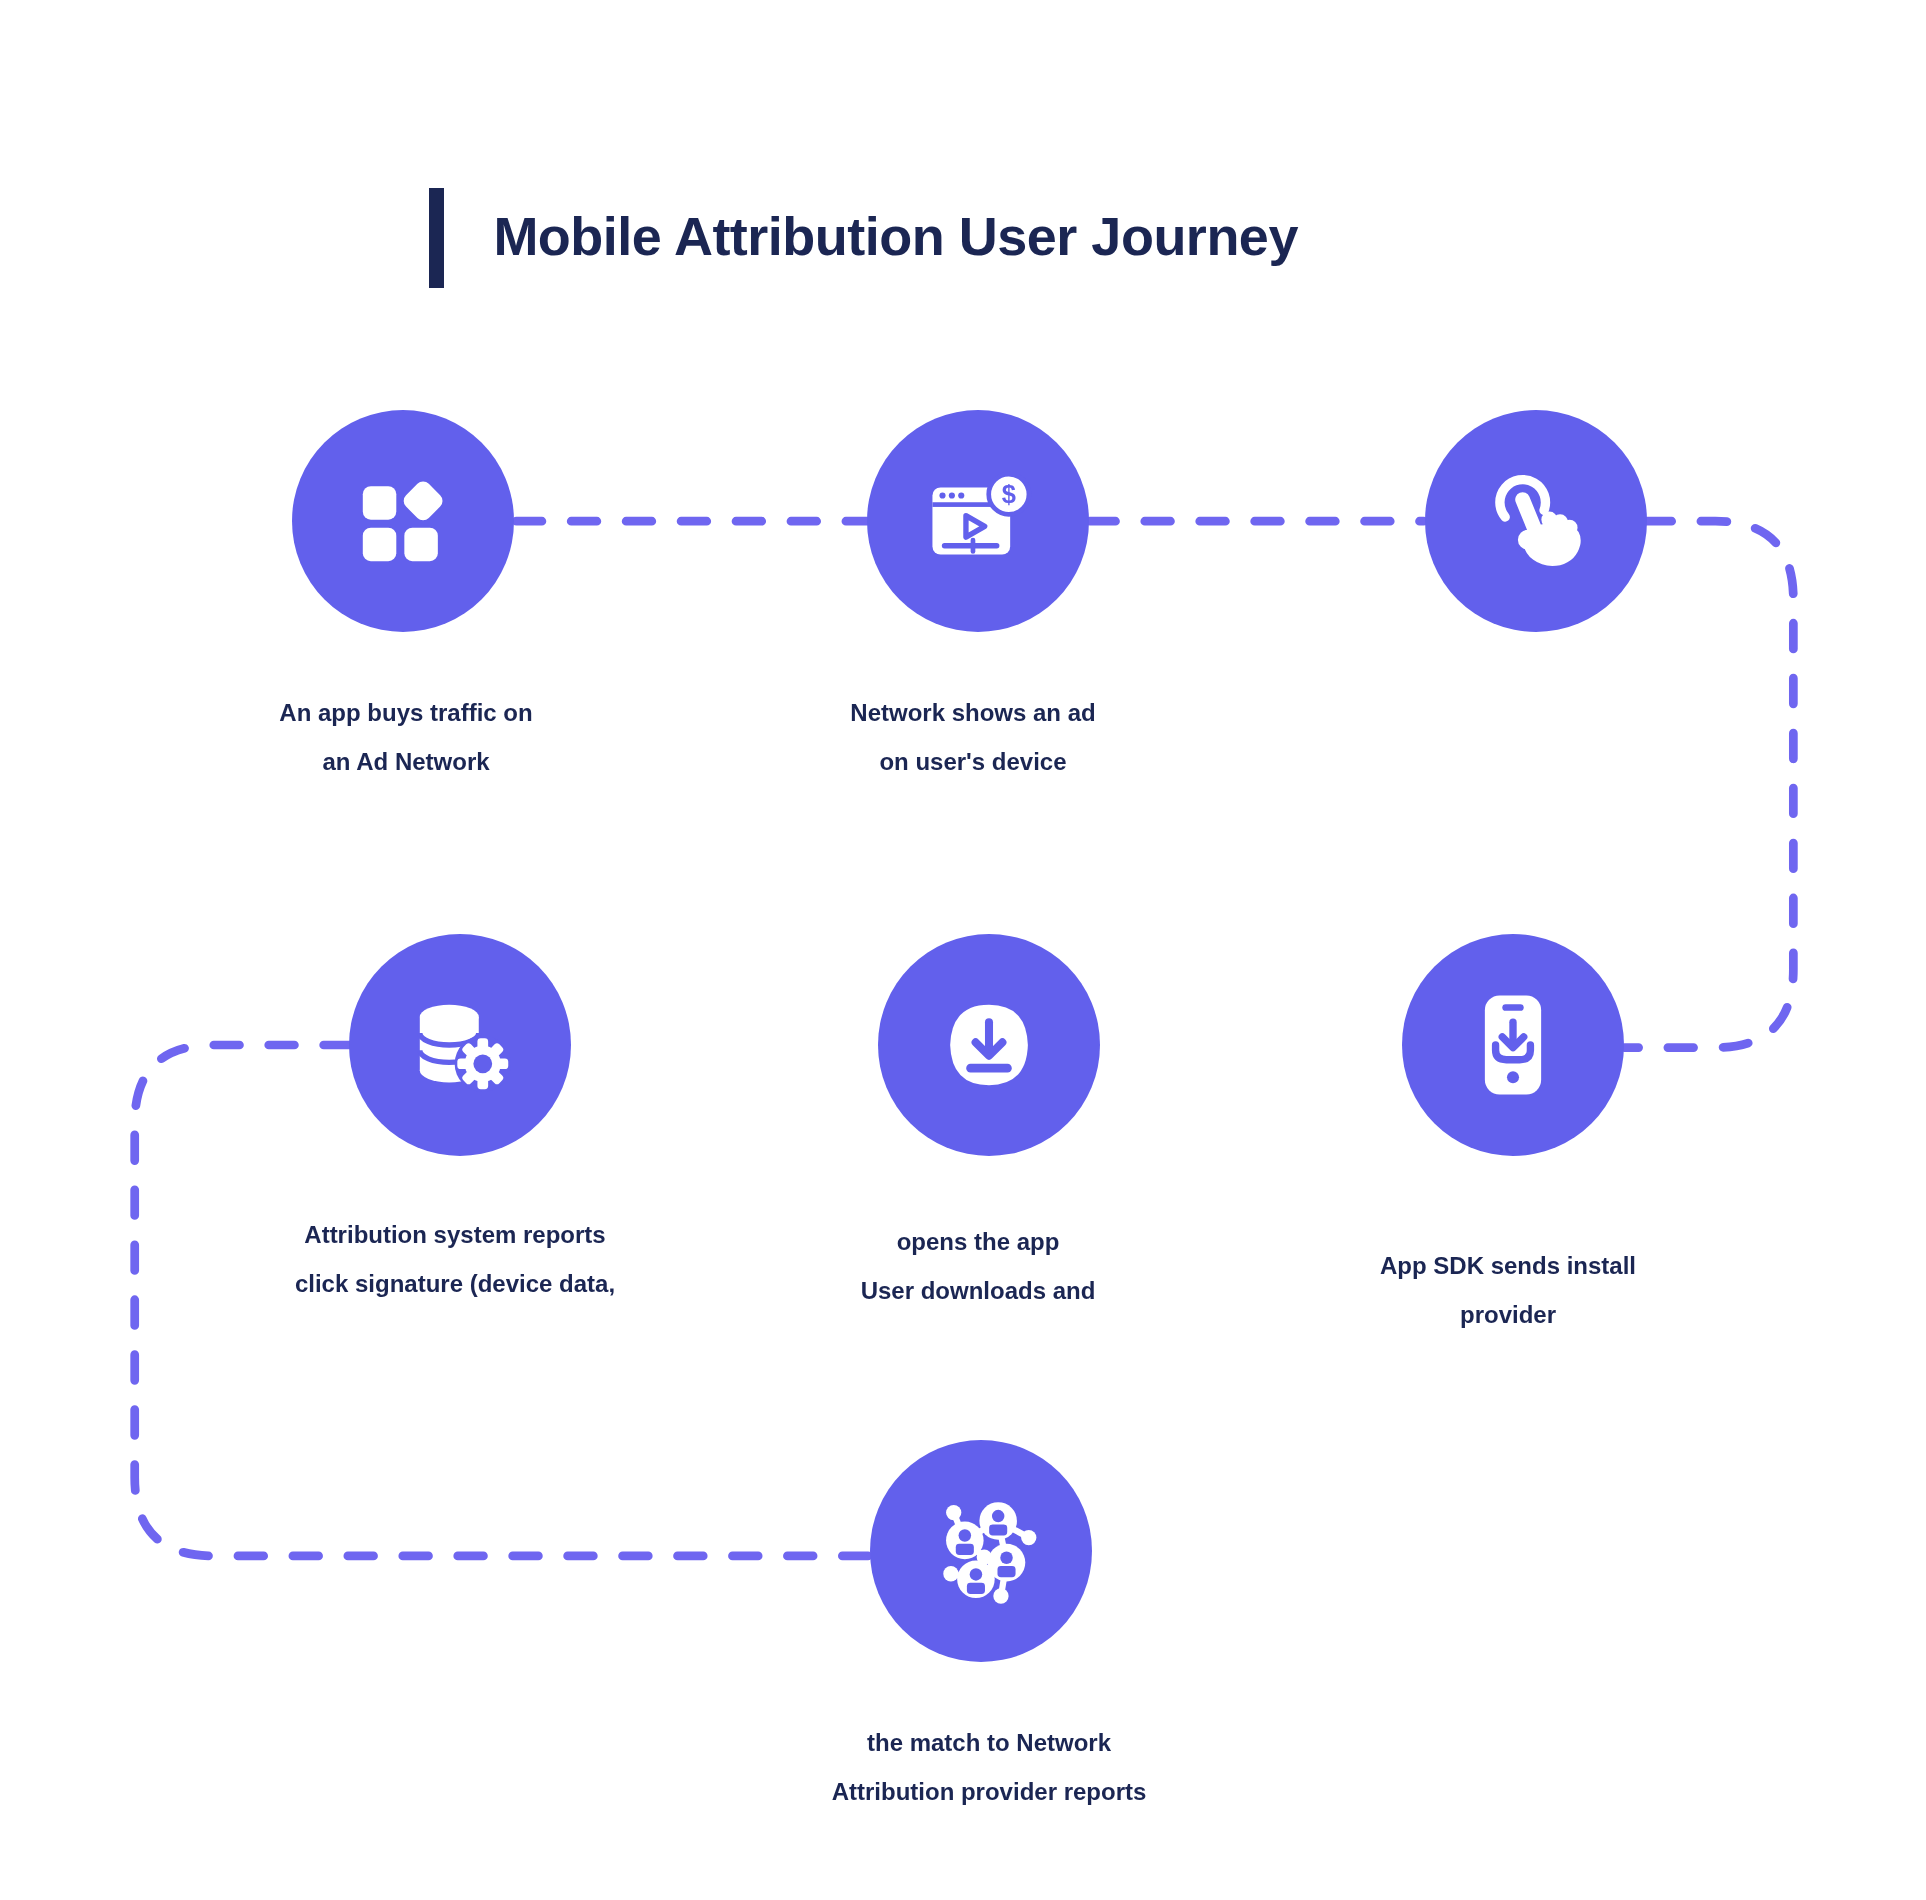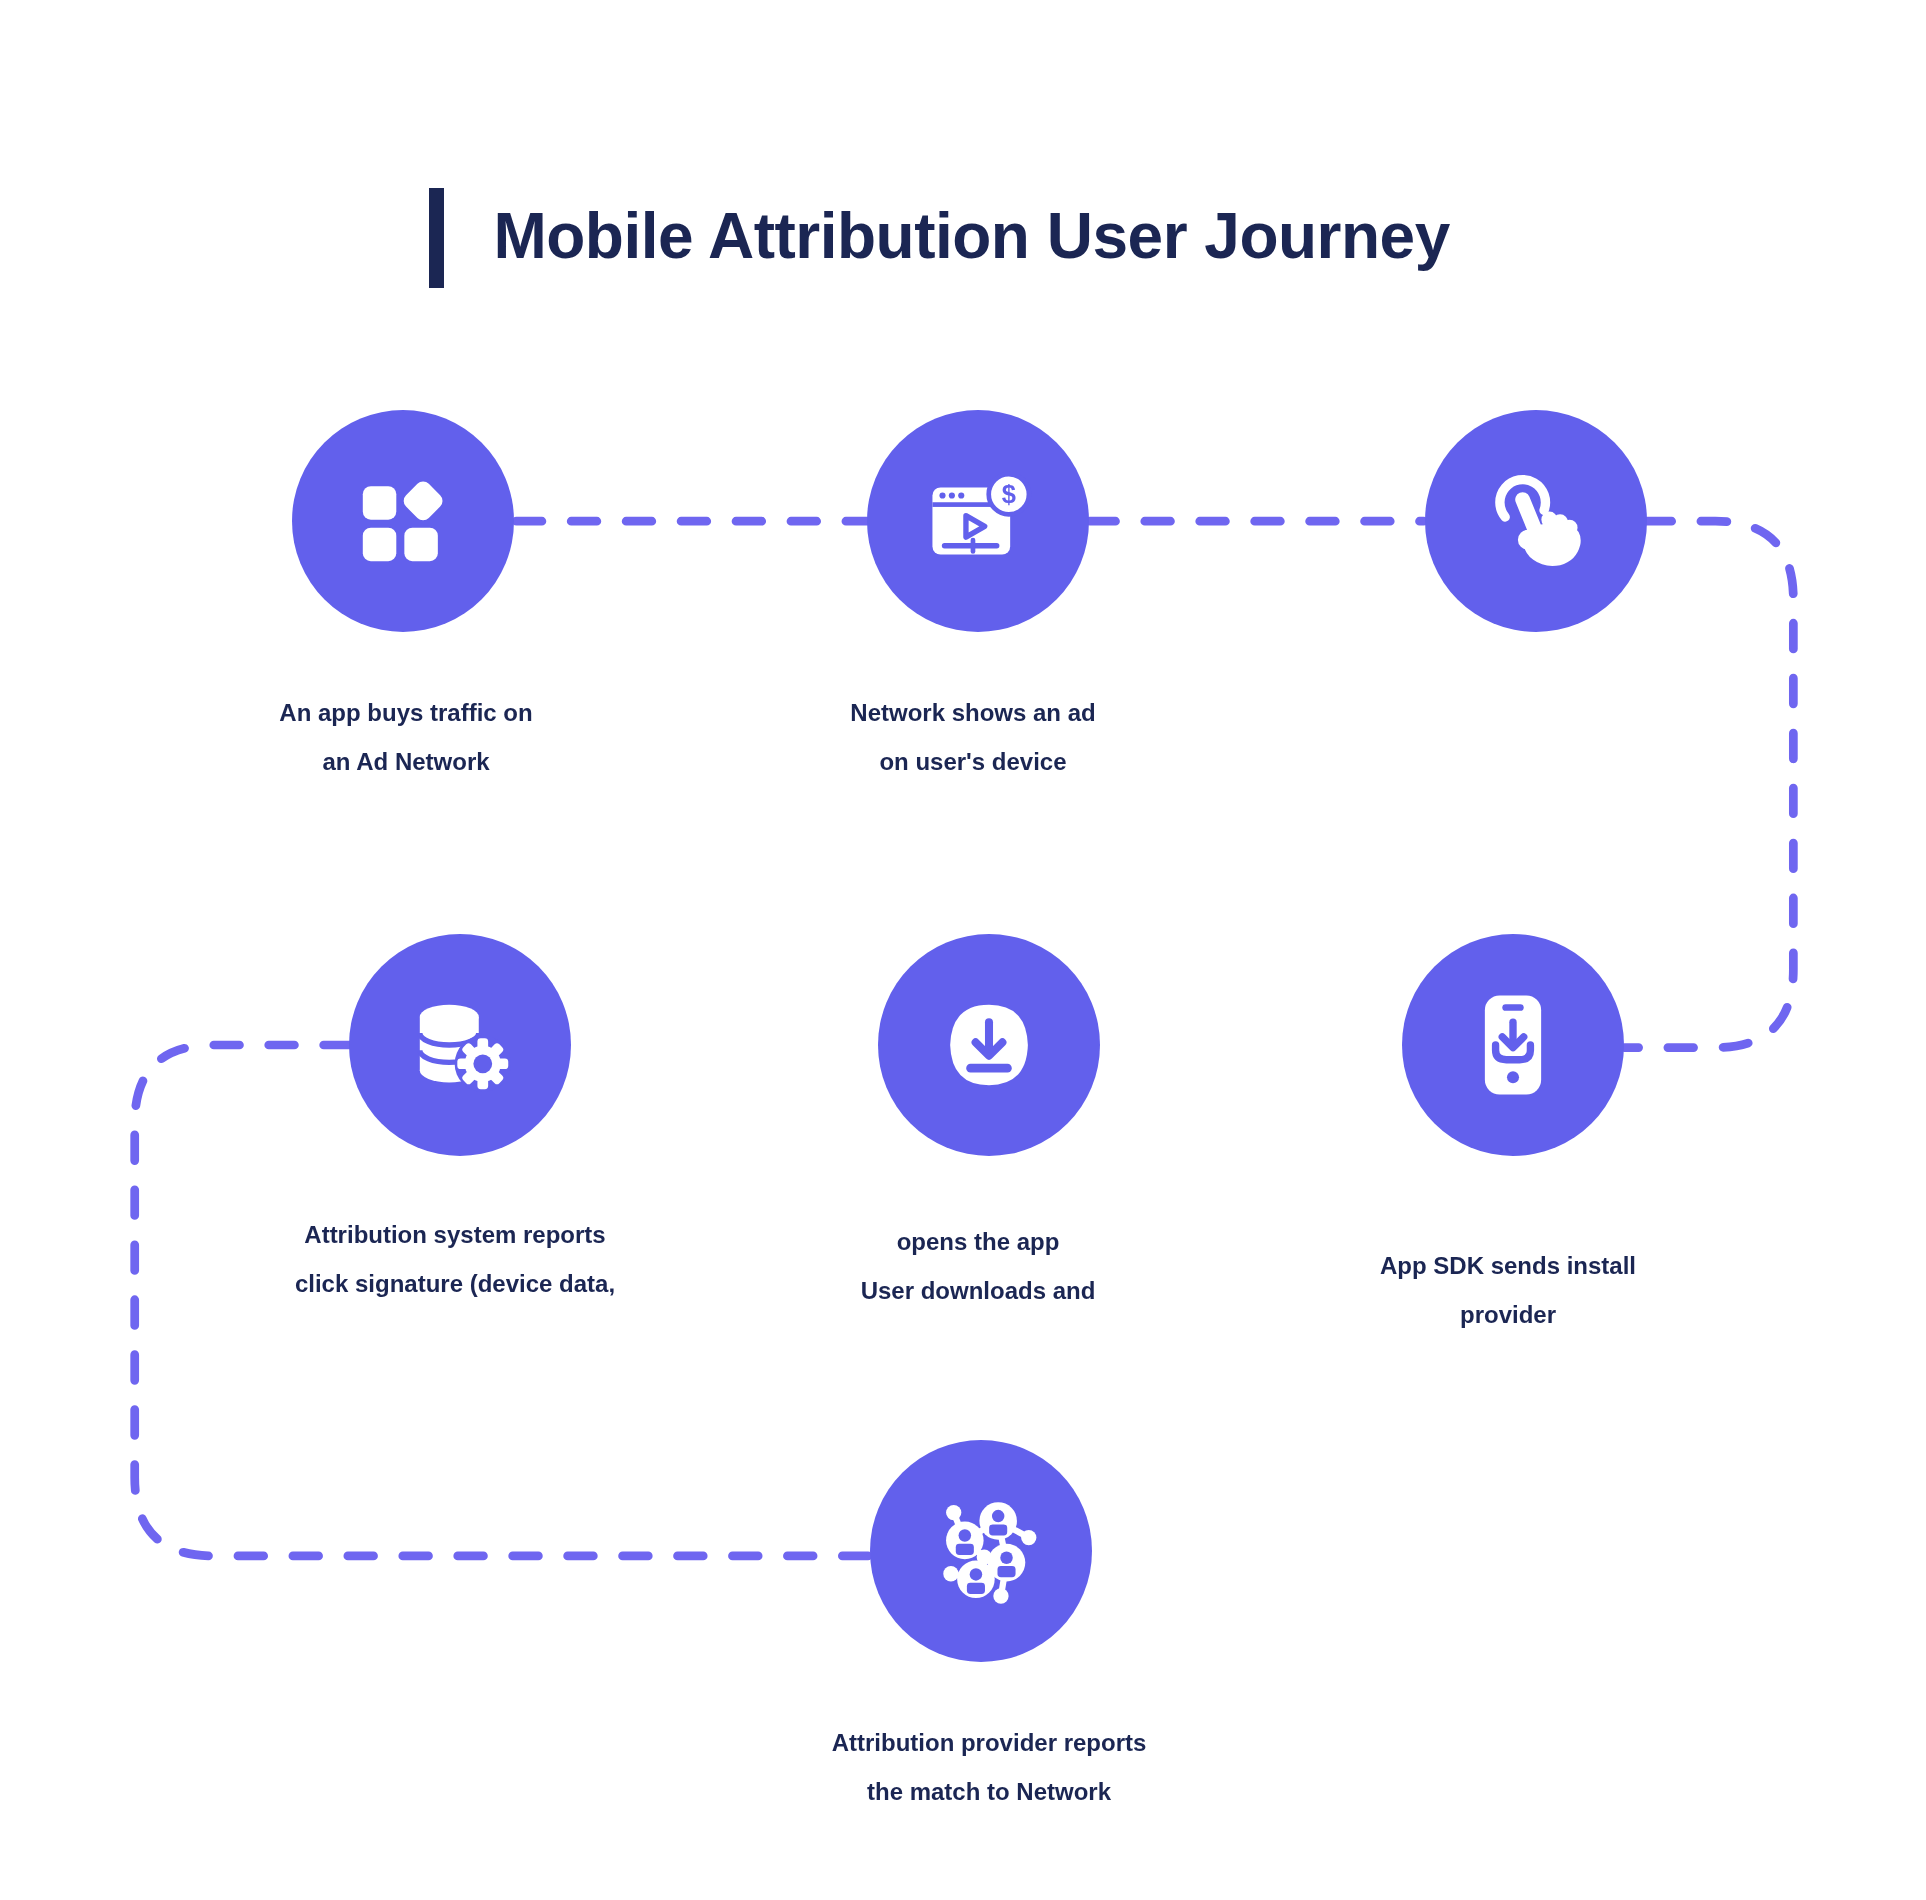--- a/index.html
+++ b/index.html
@@ -14,21 +14,21 @@
     position:relative;
     width:1926px;height:1900px;
     background:var(--background);
     font-family:"Liberation Sans", sans-serif;
     overflow:hidden;
   }
   .title-row{position:absolute;left:429px;top:185px;display:flex;align-items:flex-start;}
   .title-bar{width:15.4px;height:100px;background:var(--navy);margin-right:49px;margin-top:3.1px;}
   .page-title{
     margin:0;color:var(--navy);
-    font-size:64px;font-weight:800;letter-spacing:-0.5px;line-height:103px;
+    font-size:54px;font-weight:800;letter-spacing:-0.5px;line-height:103px;
     white-space:nowrap;
   }
   .connectors{position:absolute;left:0;top:0;}
   .dash-path{
     fill:none;stroke:var(--dash);stroke-width:17;
     stroke-linecap:round;stroke-dasharray:50 57;
   }
   .step-circle{
     position:absolute;width:222px;height:222px;border-radius:50%;
     background:var(--accent);transform:translate(-50%,-50%);
@@ -206,18 +206,18 @@
         <circle class="ic-w" cx="68" cy="58" r="13.5"></circle>
         <circle class="ic-a" cx="68" cy="54.5" r="4.5"></circle>
         <rect class="ic-a" x="61.5" y="60.5" width="13" height="8" rx="2.5"></rect>
         <circle class="ic-w" cx="46" cy="70" r="13.5"></circle>
         <circle class="ic-a" cx="46" cy="66.5" r="4.5"></circle>
         <rect class="ic-a" x="39.5" y="72.5" width="13" height="8" rx="2.5"></rect>
       </g>
     </svg>
   </div>
   <div class="step-label" style="left:989px;top:1718px;">
+    <span>the match to Network</span>
     <span>Attribution provider reports</span>
-    <span>the match to Network</span>
   </div>
 
 </div>
 
 
 </body></html>

